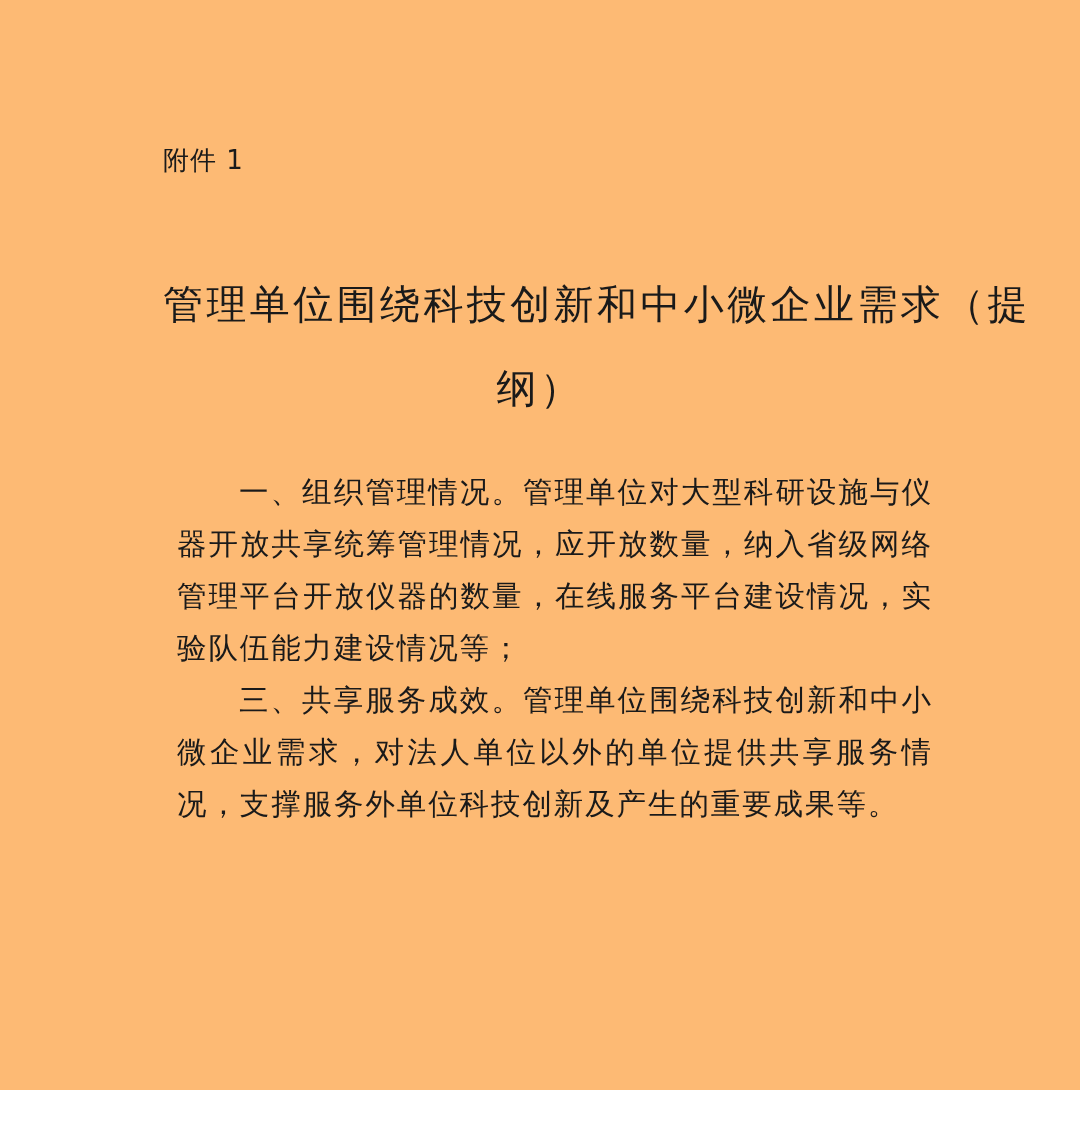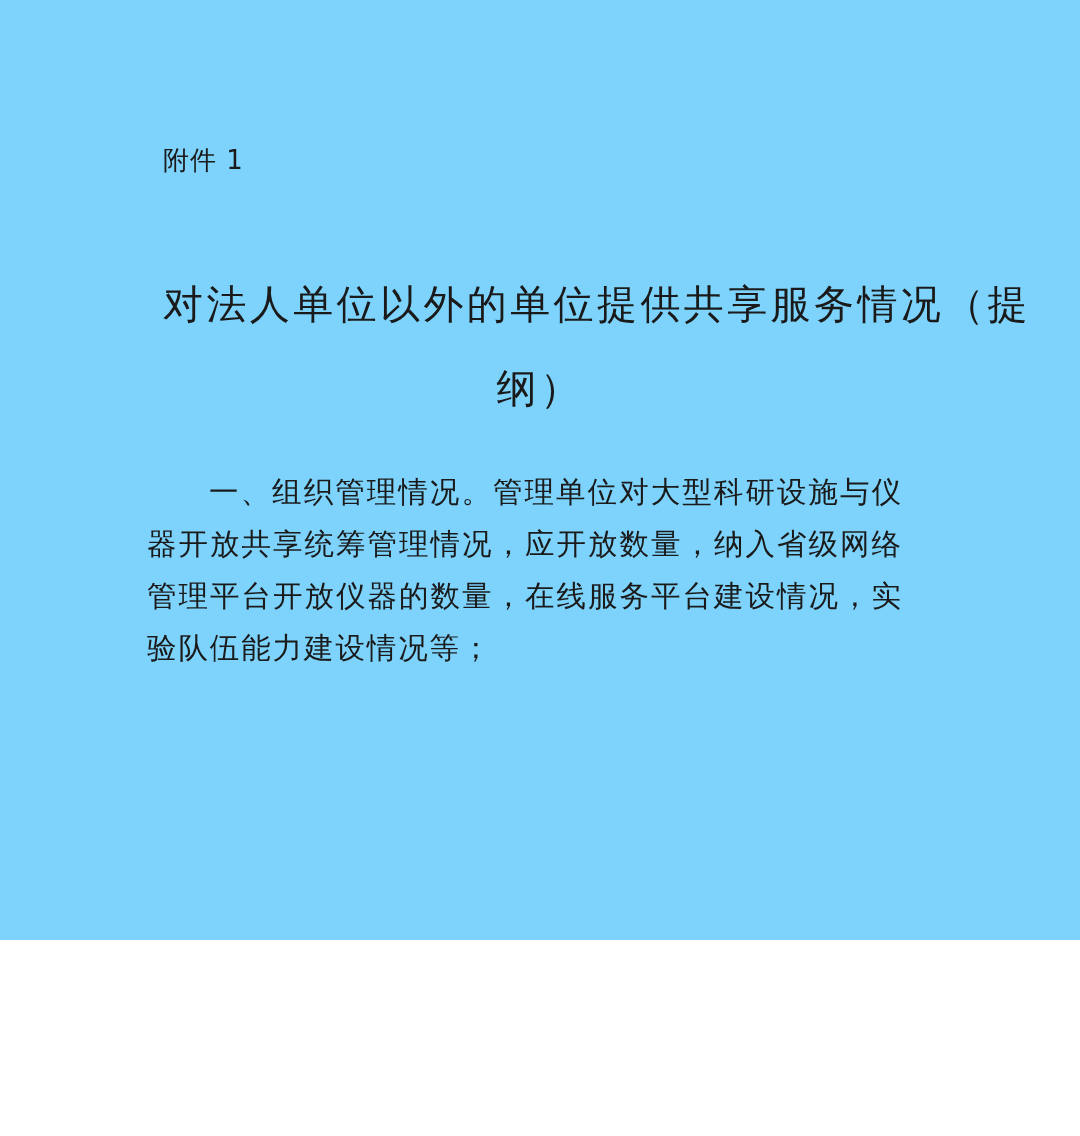--- a/index.html
+++ b/index.html
@@ -13,22 +13,22 @@
     position: relative;
     overflow: hidden;
     font-family: "DejaVu Sans", "Liberation Sans", sans-serif;
     color: #1a1a1a;
   }
   .page {
     position: absolute;
     left: 0;
     top: 0;
     width: 1080px;
-    height: 940px;
-    background: #7dd3fc;
+    height: 1090px;
+    background: #fdba74;
   }
   .attachment-label {
     position: absolute;
     left: 163px;
     top: 143px;
     font-size: 26px;
     line-height: 34px;
     letter-spacing: 1px;
     white-space: nowrap;
   }
@@ -43,21 +43,21 @@
     line-height: 84px;
     text-align: center;
     letter-spacing: 3.4px;
   }
   .doc-title .title-line {
     display: block;
     white-space: nowrap;
   }
   .body-text {
     position: absolute;
-    left: 147px;
+    left: 177px;
     top: 466px;
     width: 756px;
   }
   .para {
     margin: 0;
     font-size: 29.5px;
     line-height: 52px;
     letter-spacing: 1.9px;
     text-indent: 62px;
     text-align: justify;
@@ -65,21 +65,22 @@
   }
 </style>
 </head>
 <body>
 
 <div class="page">
 
   <div class="attachment-label">附件 1</div>
 
   <h1 class="doc-title">
-    <span class="title-line">对法人单位以外的单位提供共享服务情况（提</span>
+    <span class="title-line">管理单位围绕科技创新和中小微企业需求（提</span>
     <span class="title-line">纲）</span>
   </h1>
 
   <div class="body-text">
     <p class="para">一、组织管理情况。管理单位对大型科研设施与仪器开放共享统筹管理情况，应开放数量，纳入省级网络管理平台开放仪器的数量，在线服务平台建设情况，实验队伍能力建设情况等；</p>
+    <p class="para">三、共享服务成效。管理单位围绕科技创新和中小微企业需求，对法人单位以外的单位提供共享服务情况，支撑服务外单位科技创新及产生的重要成果等。</p>
   </div>
 
 </div>
 
 </body></html>

